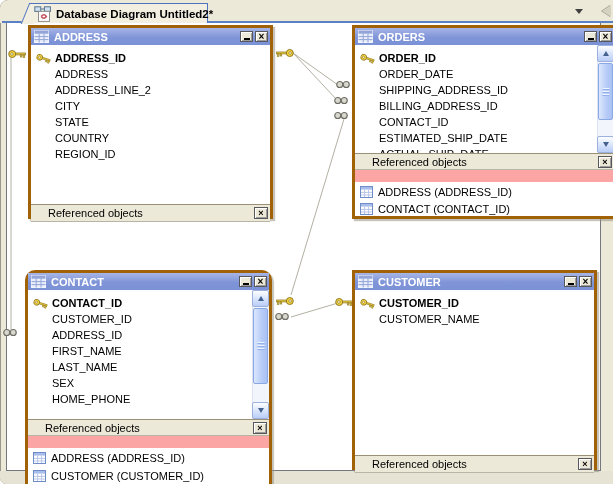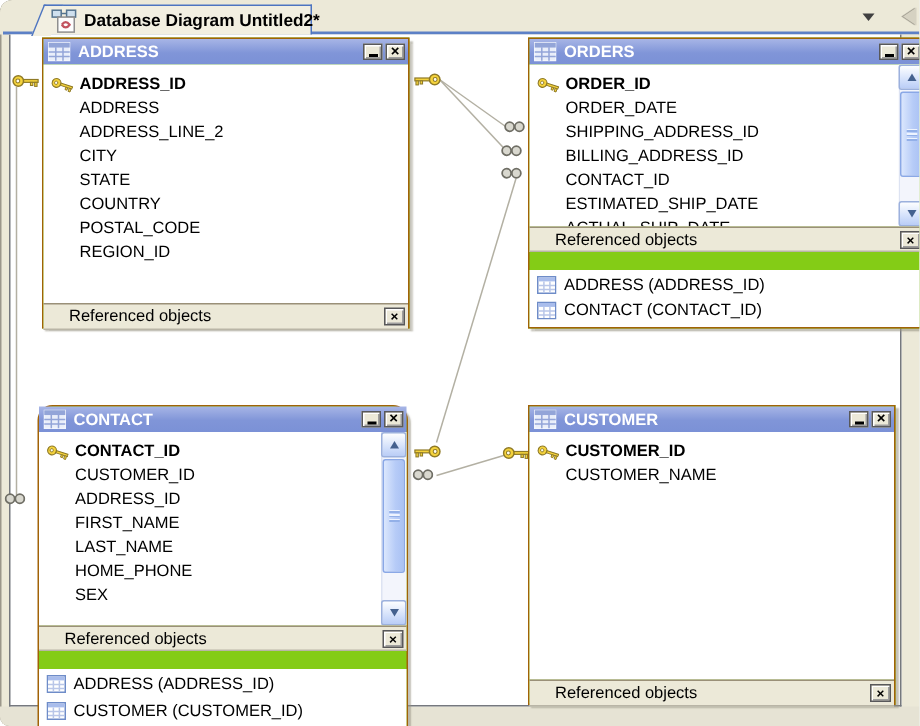--- a/index.html
+++ b/index.html
@@ -26,21 +26,21 @@
   .tab-title{font-weight:bold;font-size:11.5px;white-space:nowrap;margin-left:4px;position:relative;z-index:2;}
   .tab-icon{position:relative;z-index:2;width:18px;height:16px;flex:0 0 auto;}
   .tab-dd{position:absolute;right:30px;top:9px;width:0;height:0;border-left:4px solid transparent;border-right:4px solid transparent;border-top:5px solid #404040;}
   .tab-scroll-cut{position:absolute;right:2px;top:5px;width:0;height:0;border-top:6px solid transparent;border-bottom:6px solid transparent;border-right:9px solid #d6d2c2;filter:drop-shadow(-1px 0 0 #9a968a);}
   
   .canvas{position:absolute;left:6px;top:23px;width:595px;height:448px;background:#fff;border:1px solid #75787e;border-top:none;z-index:1;}
   .rframe{position:absolute;left:601px;top:23px;width:12px;height:461px;background:#ece9d8;}
   .bframe{position:absolute;left:0;top:471px;width:613px;height:13px;background:#e6e3d4;}
   svg.overlay{position:absolute;left:6px;top:23px;width:596px;height:449px;overflow:visible;z-index:2;}
   
-  .twin{position:absolute;z-index:4;background:#84cc16;border:1px solid #a16207;box-shadow:2px 2px 1px rgba(150,146,130,.55);display:flex;flex-direction:column;}
+  .twin{position:absolute;z-index:4;background:#fca5a5;border:3px solid #a16207;box-shadow:2px 2px 1px rgba(150,146,130,.55);display:flex;flex-direction:column;}
   .w-address{left:28px;top:25px;width:245px;height:194px;}
   .w-orders{left:352px;top:25px;width:265px;height:194px;}
   .w-contact{left:25px;top:270px;width:247px;height:256px;border-radius:10px;}
   .w-customer{left:352px;top:270px;width:245px;height:200px;}
   .tbar{height:17px;flex:0 0 17px;background:linear-gradient(#a7b5e6,#8095d8 55%,#7b91d6);display:flex;align-items:center;padding:0 2px 0 3px;}
   .tbar .ticon{width:15px;height:13px;flex:0 0 auto;}
   .tbar .ttext{color:#fff;font-weight:bold;margin-left:5px;flex:1;white-space:nowrap;overflow:hidden;}
   .wbtn{width:13px;height:11px;margin-left:2px;background:#ece9d8;border:1px solid #58585a;
         box-shadow:inset 1px 1px 0 #fff,inset -1px -1px 0 #9d9d9d;
         display:flex;align-items:flex-end;justify-content:center;cursor:default;flex:0 0 auto;}
@@ -206,23 +206,20 @@
       <div class="frow">
           <span class="ctext ind">CITY</span>
         </div>
       <div class="frow">
           <span class="ctext ind">STATE</span>
         </div>
       <div class="frow">
           <span class="ctext ind">COUNTRY</span>
         </div>
       <div class="frow">
-          <span class="ctext ind">POSTAL_CODE</span>
-        </div>
-      <div class="frow">
           <span class="ctext ind">REGION_ID</span>
         </div>
     </div>
     <div class="refbar tall">
       <span>Referenced objects</span>
       <span class="refx">
           <span>×</span>
         </span>
     </div>
   </div>
@@ -329,24 +326,24 @@
       <div class="frow">
           <span class="ctext ind">ADDRESS_ID</span>
         </div>
       <div class="frow">
           <span class="ctext ind">FIRST_NAME</span>
         </div>
       <div class="frow">
           <span class="ctext ind">LAST_NAME</span>
         </div>
       <div class="frow">
+          <span class="ctext ind">SEX</span>
+        </div>
+      <div class="frow">
           <span class="ctext ind">HOME_PHONE</span>
-        </div>
-      <div class="frow">
-          <span class="ctext ind">SEX</span>
         </div>
       <div class="vsb">
         <div class="sbtn up">
             <span class="tri-up"></span>
           </div>
         <div class="sthumb th-contact"></div>
         <div class="sbtn down">
             <span class="tri-down"></span>
           </div>
       </div>

